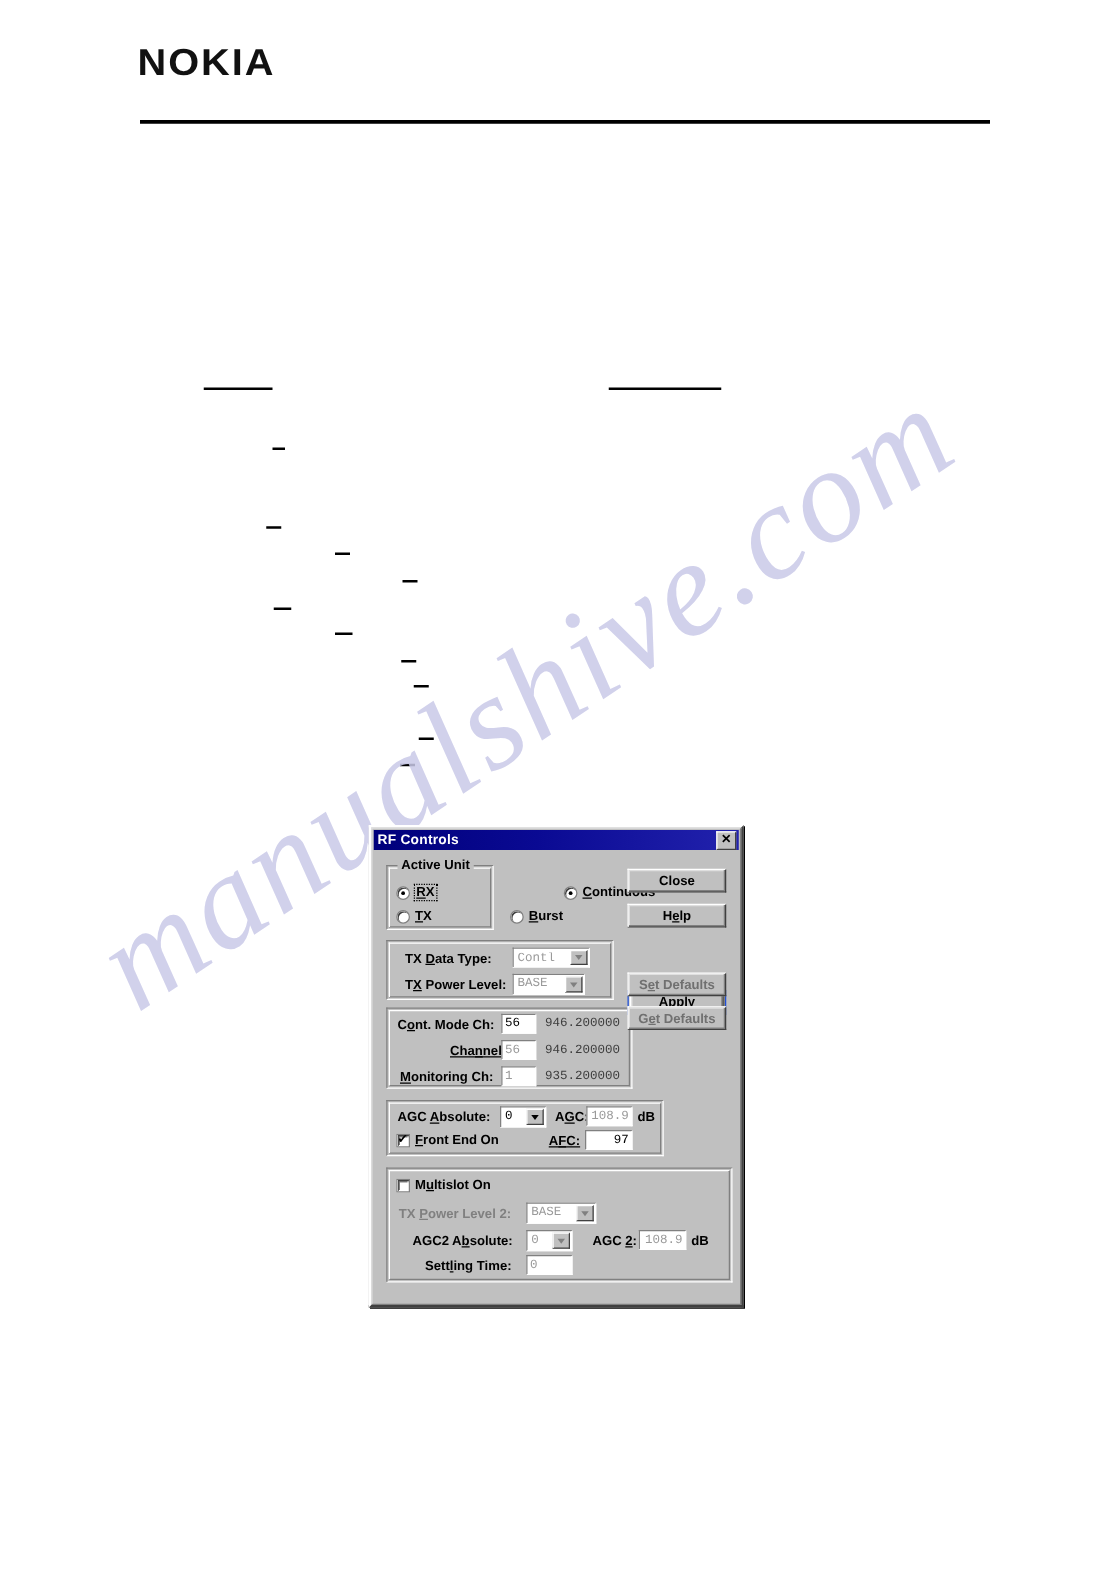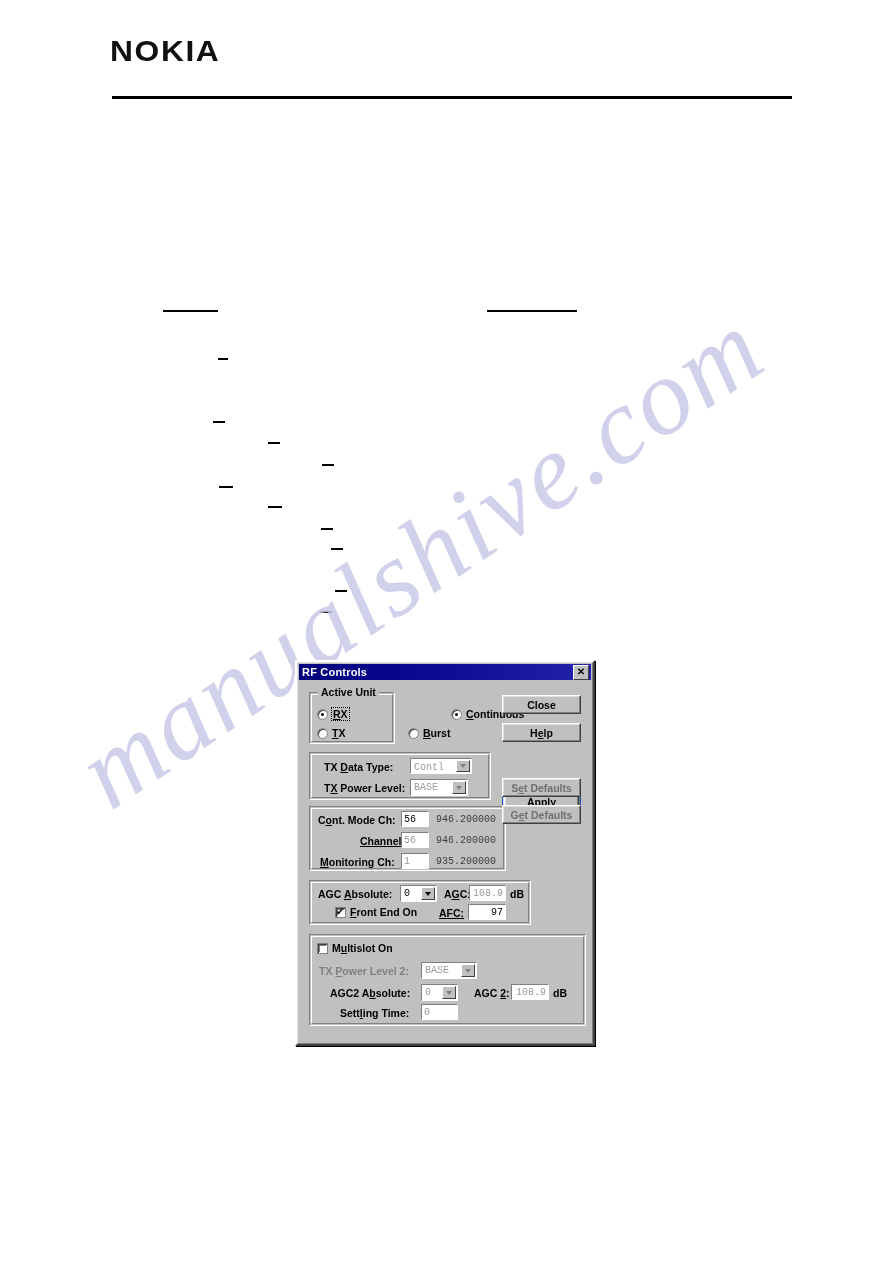--- a/index.html
+++ b/index.html
@@ -465,21 +465,21 @@
           <i></i>
         </span>
     </div>
 
     <div class="lbl" style="left:147px; top:226px;">
       A<span class="u">G</span>C:
     </div>
     <div class="field dim" style="left:172px; top:223px; width:37px; height:16px; text-align:right;">108.9</div>
     <div class="lbl" style="left:213px; top:226px;">dB</div>
 
-    <div class="check-row" style="left:20px; top:244px;margin-left:18px;">
+    <div class="check-row" style="left:20px; top:244px;">
       <span class="checkbox checked"></span>
       <span class="radio-label"><span class="u">F</span>ront End On</span>
     </div>
 
     <div class="lbl" style="left:142px; top:245px;text-decoration:underline;">
       A<span class="u">F</span>C:
     </div>
     <div class="field" style="left:171px; top:242px; width:38px; height:16px;text-align:right;">97</div>
 
     <div class="group" style="left:12px; top:272px; width:277px; height:92px;"></div>

